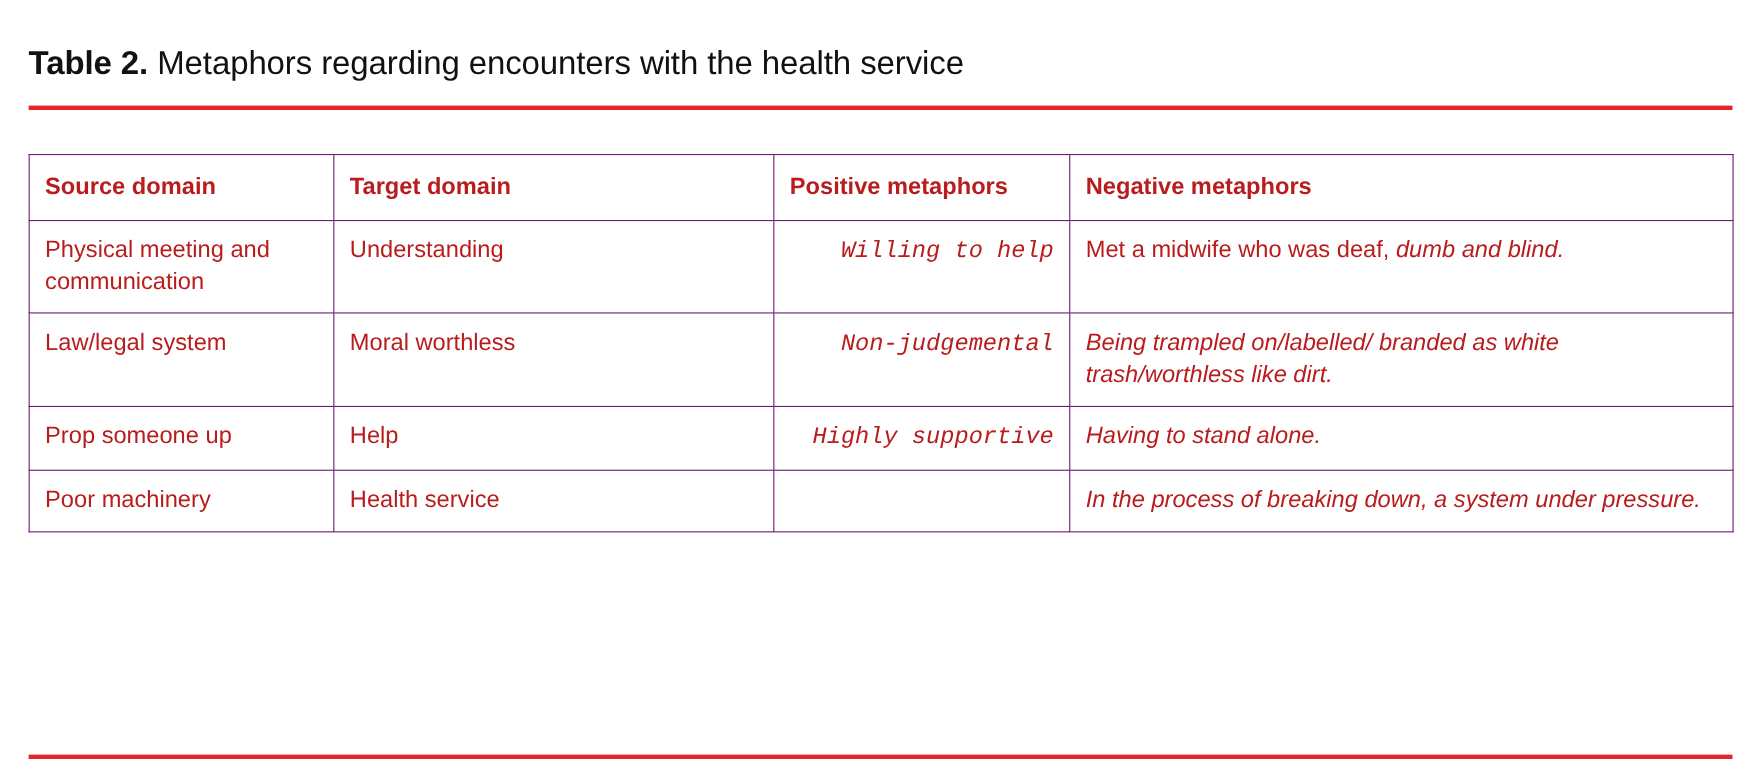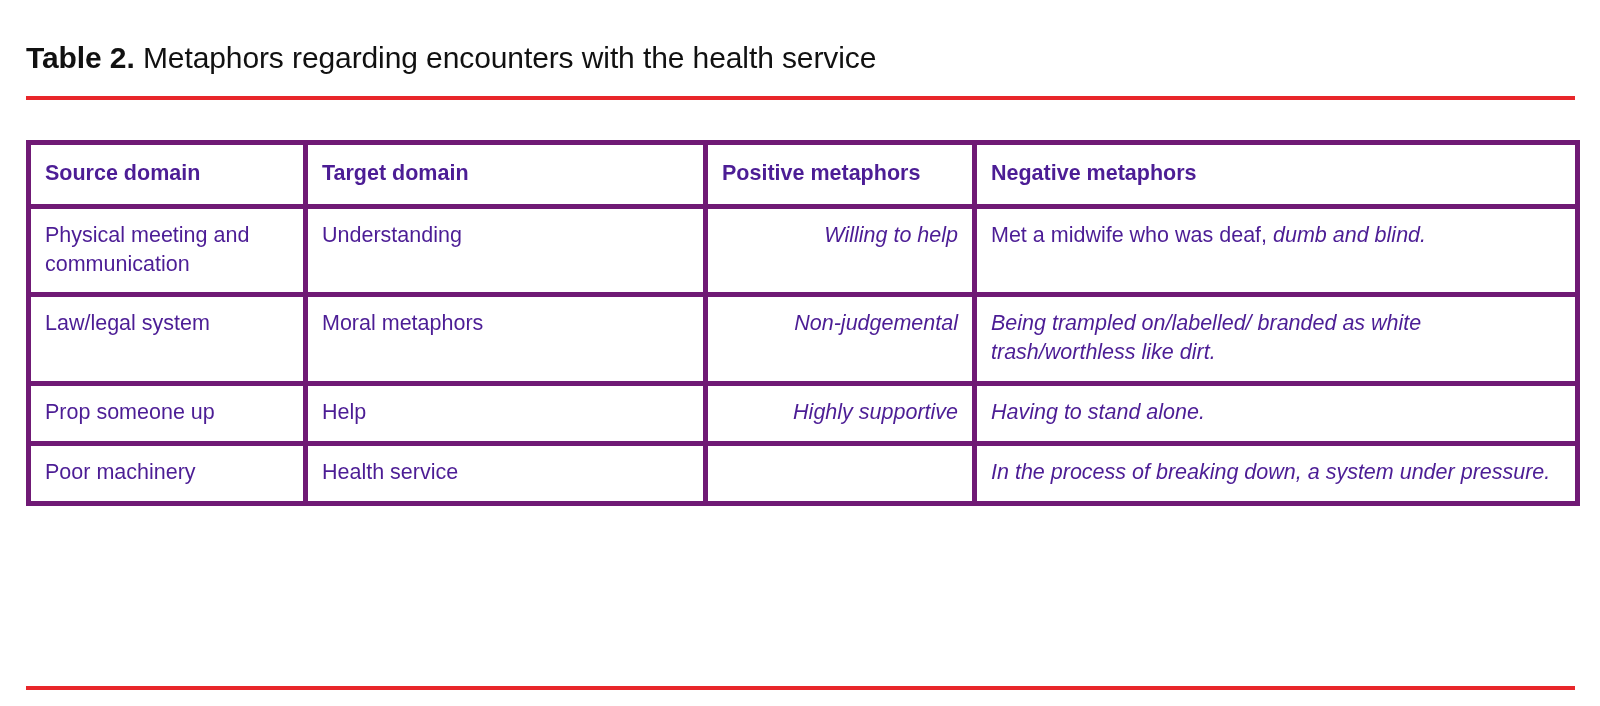--- a/index.html
+++ b/index.html
@@ -58,26 +58,26 @@
     top: 140px;
     width: 1549px;
   }
   table.metaphor-table {
     border-collapse: collapse;
     width: 1549px;
     table-layout: fixed;
   }
   table.metaphor-table th,
   table.metaphor-table td {
-    border: 5px solid #701a75;
+    border: 1px solid #701a75;
     vertical-align: top;
     padding: 12px 14px 14px 14px;
     font-size: 21.5px;
     line-height: 1.34;
-    color: #4c1d95;
+    color: #b91c1c;
   }
   table.metaphor-table th {
     font-weight: bold;
     text-align: left;
     padding-top: 14px;
     padding-bottom: 16px;
     font-size: 21.5px;
   }
   
   col.c-source   { width: 277px; }
@@ -85,20 +85,21 @@
   col.c-positive { width: 269px; }
   col.c-negative { width: 603px; }
 
   
   th.col-positive, td.col-positive {
     text-align: right;
   }
   td.col-positive .cell-text,
   td.col-negative .cell-text {
     font-style: italic;
+    font-family: Liberation Mono, monospace;
   }
   td.col-source .cell-text,
   td.col-target .cell-text {
     font-style: normal;
   }
   
   td.col-negative .plain { font-style: normal; }
   td.col-negative .ital  { font-style: italic; }
 
   .row-tall td { padding-bottom: 40px; }
@@ -137,21 +138,21 @@
 
         <tr class="row-short">
           <td class="col-source"><span class="cell-text">Physical meeting and communication</span></td>
           <td class="col-target"><span class="cell-text">Understanding</span></td>
           <td class="col-positive"><span class="cell-text">Willing to help</span></td>
           <td class="col-negative"><span class="plain">Met a midwife who was deaf, </span><span class="ital">dumb and blind.</span></td>
         </tr>
 
         <tr class="row-short">
           <td class="col-source"><span class="cell-text">Law/legal system</span></td>
-          <td class="col-target"><span class="cell-text">Moral metaphors</span></td>
+          <td class="col-target"><span class="cell-text">Moral worthless</span></td>
           <td class="col-positive"><span class="cell-text">Non-judgemental</span></td>
           <td class="col-negative"><span class="plain"></span><span class="ital">Being trampled on/labelled/ branded as white trash/worthless like dirt.</span></td>
         </tr>
 
         <tr class="row-short">
           <td class="col-source"><span class="cell-text">Prop someone up</span></td>
           <td class="col-target"><span class="cell-text">Help</span></td>
           <td class="col-positive"><span class="cell-text">Highly supportive</span></td>
           <td class="col-negative"><span class="plain"></span><span class="ital">Having to stand alone.</span></td>
         </tr>

